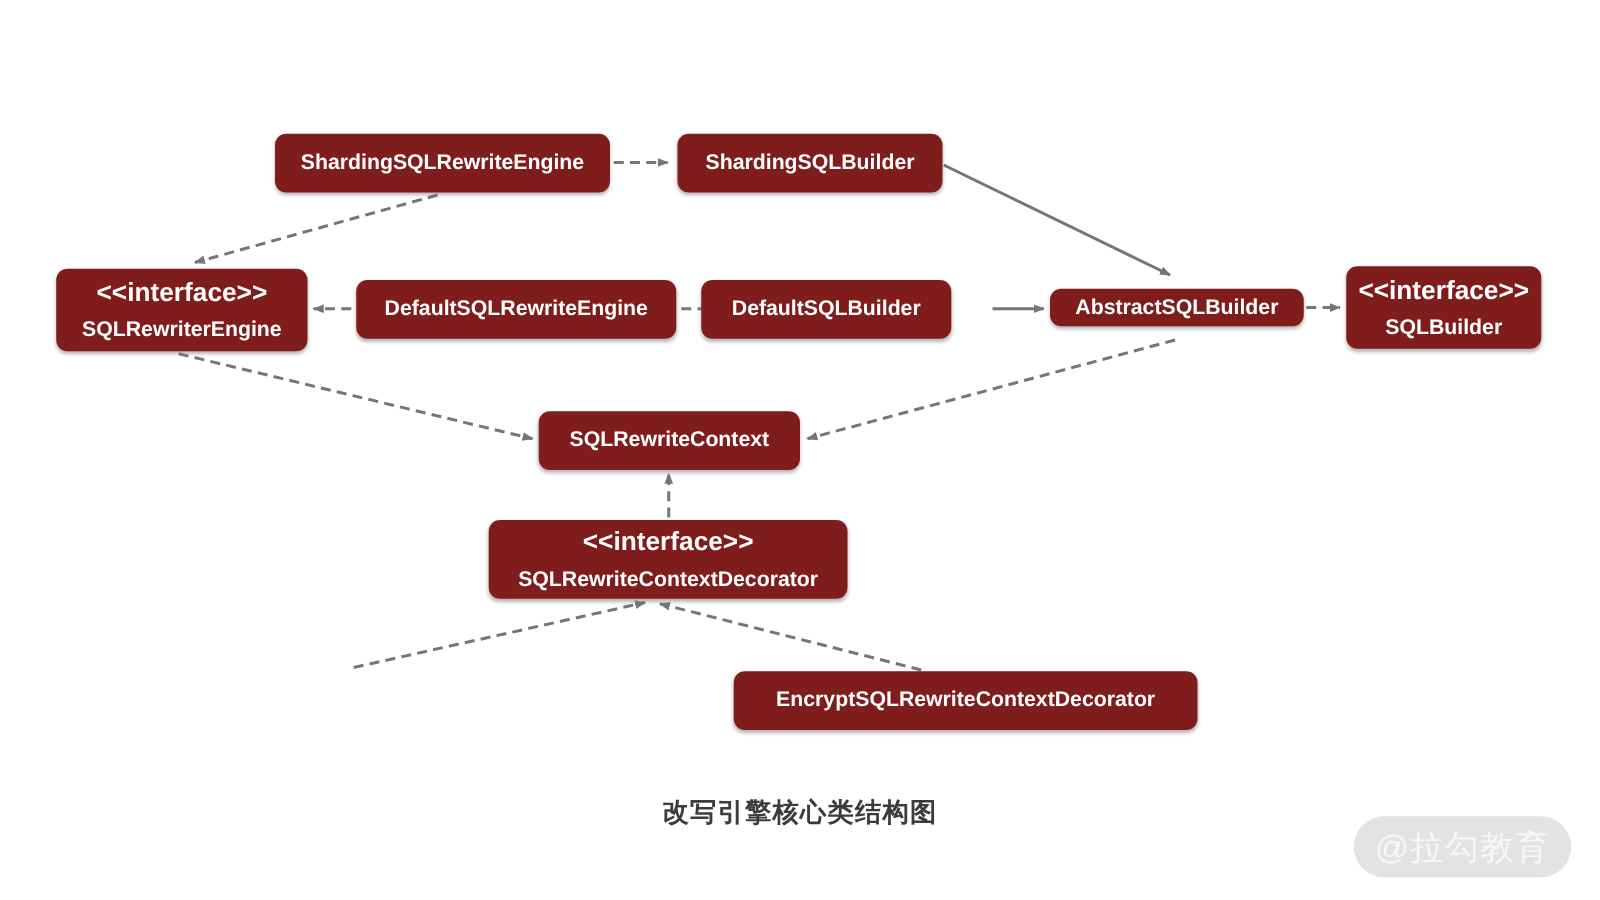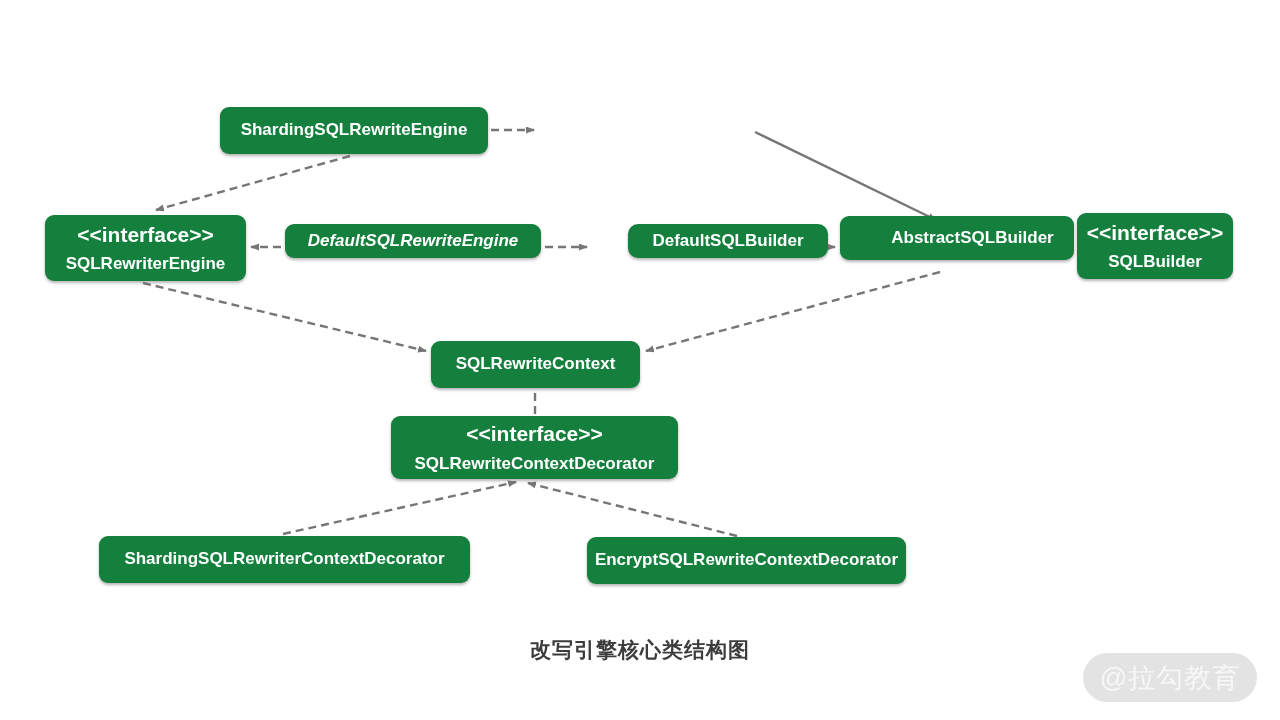--- a/index.html
+++ b/index.html
@@ -22,21 +22,21 @@
     pointer-events: none;
   }
   .edge {
     stroke: #767676;
     stroke-width: 2.4;
     fill: none;
   }
   .edge.dashed { stroke-dasharray: 8 5; }
   .node {
     position: absolute;
-    background: #15803d;
+    background: #7f1d1d;
     border-radius: 9px;
     color: #ffffff;
     font-weight: bold;
     font-size: 17px;
     display: flex;
     flex-direction: column;
     align-items: center;
     justify-content: center;
     text-align: center;
     box-shadow: 0 2px 3px rgba(110,110,110,0.5);
@@ -67,28 +67,28 @@
     font-size: 27px;
     display: flex;
     align-items: center;
     justify-content: center;
     letter-spacing: 1px;
   }
   
   .n-sharding-sql-rewrite-engine { left: 220px; top: 107px; width: 268px; height: 47px; }
   .n-sharding-sql-builder        { left: 542px; top: 107px; width: 212px; height: 47px; }
   .n-sql-rewriter-engine         { left: 45px;  top: 215px; width: 201px; height: 66px; }
-  .n-default-sql-rewrite-engine  { left: 285px; top: 224px; width: 256px; height: 34px; font-style: italic; }
-  .n-default-sql-builder         { left: 628px; top: 224px; width: 200px; height: 34px; border-radius: 10px; }
-  .n-abstract-sql-builder        { left: 840px; top: 216px; width: 203px; height: 44px; padding-left: 31px; }
+  .n-default-sql-rewrite-engine  { left: 285px; top: 224px; width: 256px; height: 47px; }
+  .n-default-sql-builder         { left: 561px; top: 224px; width: 200px; height: 47px; }
+  .n-abstract-sql-builder        { left: 840px; top: 231px; width: 203px; height: 30px; }
   .n-sql-builder                 { left: 1077px; top: 213px; width: 156px; height: 66px; }
-  .n-sql-rewrite-context         { left: 431px; top: 341px; width: 209px; height: 47px; }
+  .n-sql-rewrite-context         { left: 431px; top: 329px; width: 209px; height: 47px; }
   .n-sql-rewrite-context-decorator { left: 391px; top: 416px; width: 287px; height: 63px; }
   .n-sharding-sql-rewriter-context-decorator { left: 99px; top: 536px; width: 371px; height: 47px; }
-  .n-encrypt-sql-rewrite-context-decorator   { left: 587px; top: 537px; width: 319px; height: 47px; }
+  .n-encrypt-sql-rewrite-context-decorator   { left: 587px; top: 537px; width: 371px; height: 47px; }
 </style>
 </head>
 <body>
 
 <div class="canvas">
 
   <svg class="edges" viewBox="0 0 1280 720" xmlns="http://www.w3.org/2000/svg">
     <defs>
       <marker id="arrow" markerWidth="9" markerHeight="8" refX="8" refY="3.5" orient="auto" markerUnits="userSpaceOnUse">
         <path d="M0,0 L9,3.5 L0,7 Z" fill="#767676"></path>
@@ -105,20 +105,23 @@
     <line class="edge dashed" x1="940" y1="272" x2="646" y2="351" marker-end="url(#arrow)"></line>
     <line class="edge dashed" x1="535" y1="414" x2="535" y2="379" marker-end="url(#arrow)"></line>
     <line class="edge dashed" x1="283" y1="534" x2="516" y2="482" marker-end="url(#arrow)"></line>
     <line class="edge dashed" x1="737" y1="536" x2="528" y2="483" marker-end="url(#arrow)"></line>
   </svg>
 
   <div class="node n-sharding-sql-rewrite-engine">
     <span>ShardingSQLRewriteEngine</span>
   </div>
 
+  <div class="node n-sharding-sql-builder">
+    <span>ShardingSQLBuilder</span>
+  </div>
 
   <div class="node n-sql-rewriter-engine">
     <span class="stereotype">&lt;&lt;interface&gt;&gt;</span>
     <span>SQLRewriterEngine</span>
   </div>
 
   <div class="node n-default-sql-rewrite-engine">
     <span>DefaultSQLRewriteEngine</span>
   </div>
 
@@ -137,23 +140,20 @@
 
   <div class="node n-sql-rewrite-context">
     <span>SQLRewriteContext</span>
   </div>
 
   <div class="node n-sql-rewrite-context-decorator">
     <span class="stereotype">&lt;&lt;interface&gt;&gt;</span>
     <span>SQLRewriteContextDecorator</span>
   </div>
 
-  <div class="node n-sharding-sql-rewriter-context-decorator">
-    <span>ShardingSQLRewriterContextDecorator</span>
-  </div>
 
   <div class="node n-encrypt-sql-rewrite-context-decorator">
     <span>EncryptSQLRewriteContextDecorator</span>
   </div>
 
   <div class="caption">改写引擎核心类结构图</div>
 
   <div class="watermark">
     <span>@拉勾教育</span>
   </div>

